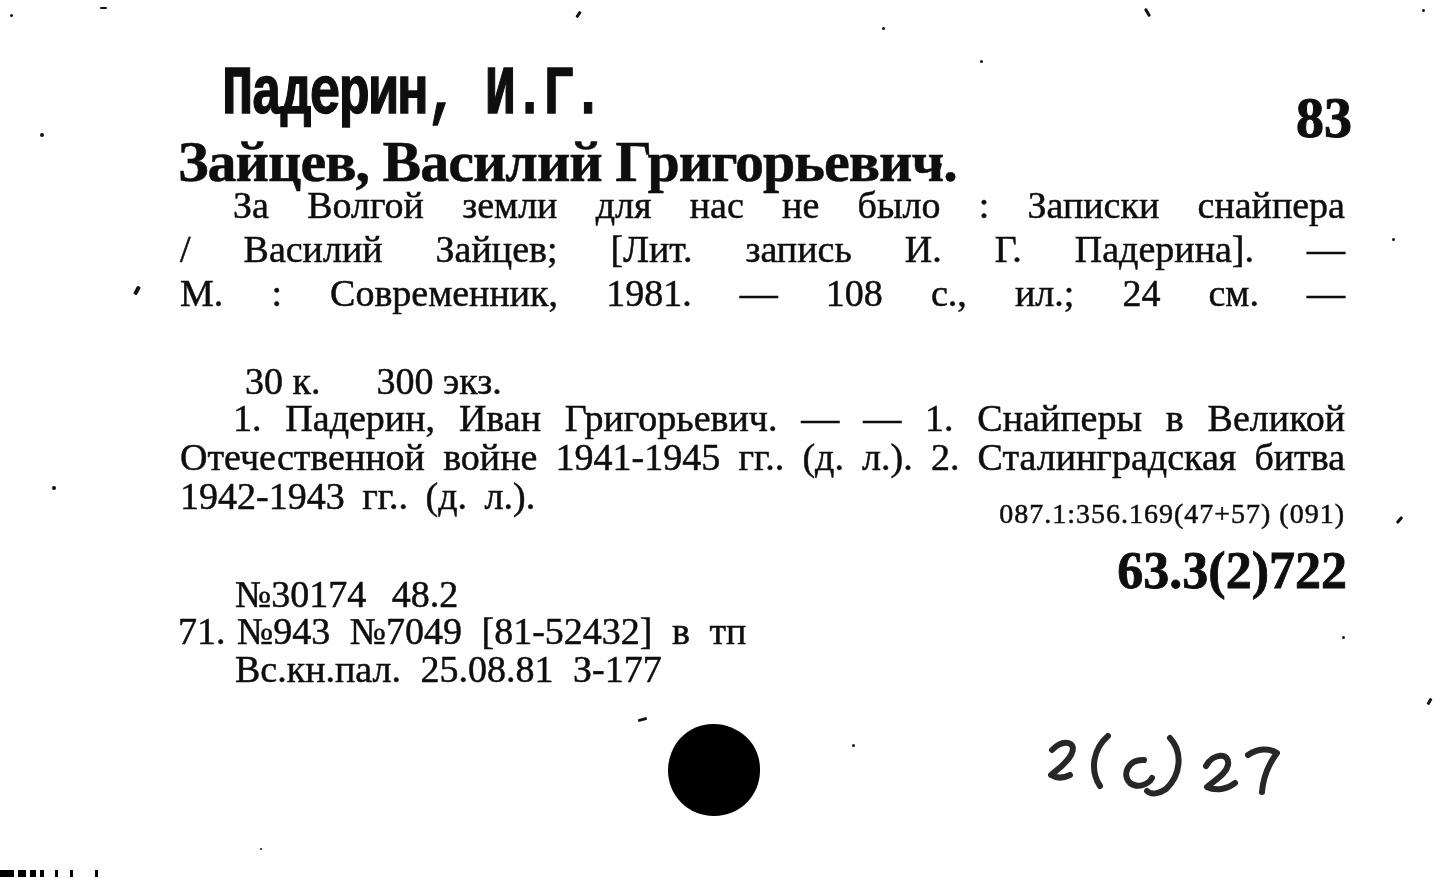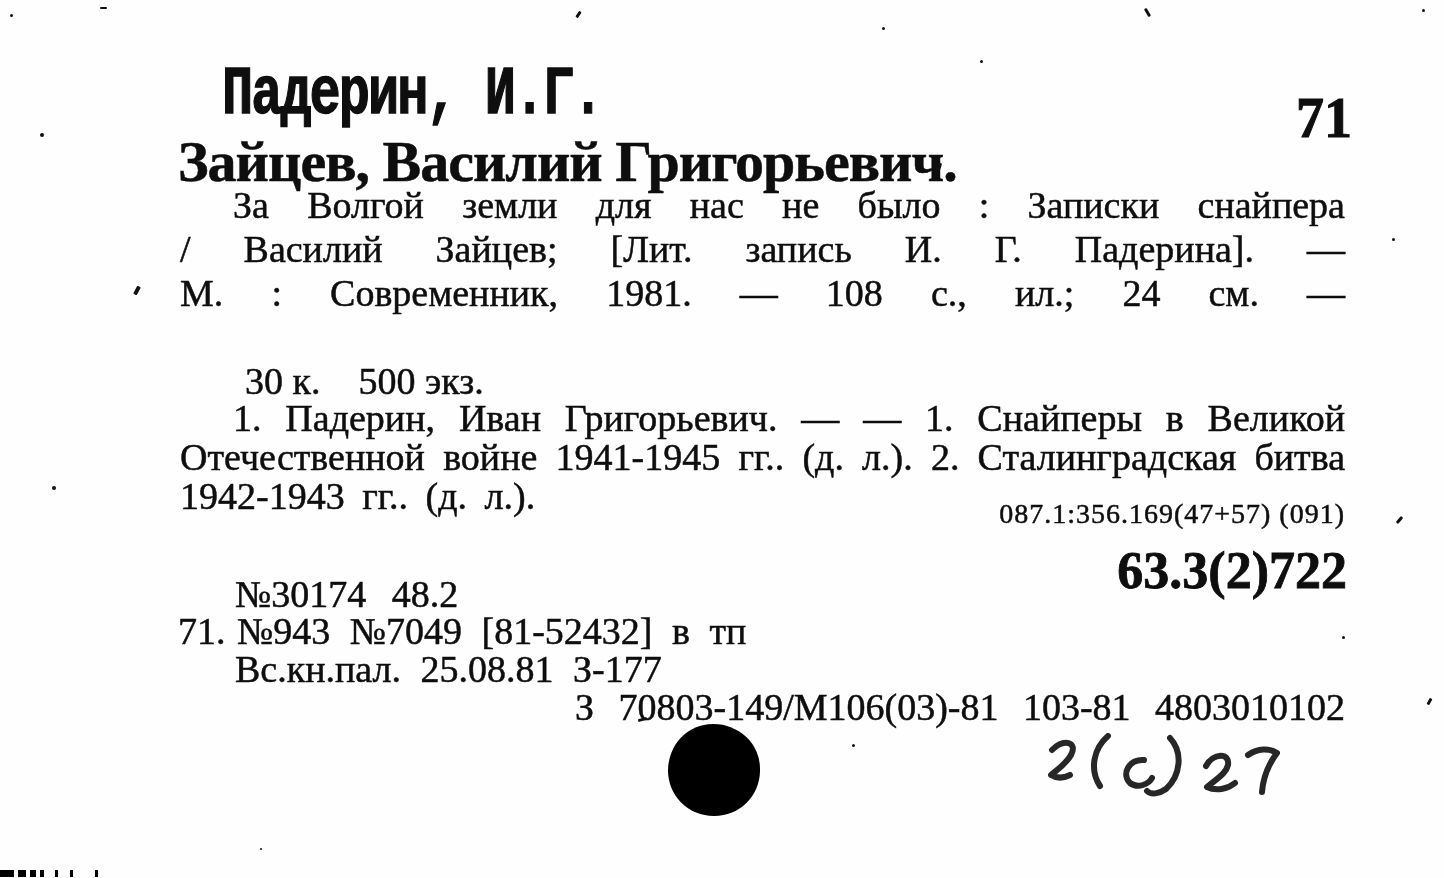--- a/index.html
+++ b/index.html
@@ -14,21 +14,21 @@
     font-weight:bold;font-size:52px;letter-spacing:-2px;
     transform:scaleY(1.32);transform-origin:left top;-webkit-text-stroke:1px currentColor;
   }
   .page-num{left:1296px;top:86px;font-weight:bold;font-size:56px;-webkit-text-stroke:1px currentColor;}
   .subject-entry{left:178px;top:128px;font-weight:bold;font-size:58px;letter-spacing:-1px;}
   .body38{font-size:38px;line-height:44px;}
   .d1{left:233px;right:99px;top:183px;}
   .d2{left:180px;right:99px;top:227px;}
   .d3{left:180px;right:99px;top:271px;}
   .d4{left:183px;top:315px;word-spacing:14px;}
-  .price-row{left:245px;top:359px;display:flex;gap:38px;align-items:flex-end;}
+  .price-row{left:245px;top:359px;display:flex;gap:56px;align-items:flex-end;}
   .tr1{left:233px;right:99px;top:396px;}
   .tr2{left:180px;right:99px;top:435px;}
   .tr3{left:180px;top:474px;word-spacing:8px;}
   .udc{right:99px;top:498px;font-size:28px;letter-spacing:1px;}
   .bbk{right:97px;top:541px;font-size:52px;font-weight:bold;-webkit-text-stroke:0.8px currentColor;}
   .acc{left:235px;top:572px;word-spacing:16px;}
   .drawer{left:178px;top:609px;}
   .catnums{left:237px;top:609px;word-spacing:10px;}
   .proc{left:235px;top:647px;word-spacing:10px;}
   .pubcode{left:575px;right:99px;top:685px;}
@@ -39,46 +39,45 @@
   .scribble{position:absolute;left:1020px;top:726px;width:260px;height:104px;}
   .noise i{position:absolute;display:block;background:#111;border-radius:50%;}
   .noise i.tick{border-radius:1px;}
   .edge-dashes b{position:absolute;top:870px;height:7px;background:#000;display:block;}
 </style>
 </head>
 <body>
 
 <div class="scan">
 
-  <div class="t page-num">71</div>
+  <div class="t page-num">83</div>
 
   <div class="t main-entry">Падерин, И.Г.</div>
   <div class="t subject-entry">Зайцев, Василий Григорьевич.</div>
 
   <div class="t body38 just d1">За Волгой земли для нас не было : Записки снайпера</div>
   <div class="t body38 just d2">/ Василий Зайцев; [Лит. запись И. Г. Падерина]. —</div>
   <div class="t body38 just d3">М. : Современник, 1981. — 108 с., ил.; 24 см. —</div>
 
   <div class="t body38 price-row">
     <span>30 к.</span>
-    <span>500 экз.</span>
+    <span>300 экз.</span>
   </div>
 
   <div class="t body38 just tr1">1. Падерин, Иван Григорьевич. — — 1. Снайперы в Великой</div>
   <div class="t body38 just tr2">Отечественной войне 1941-1945 гг.. (д. л.). 2. Сталинградская битва</div>
   <div class="t body38 tr3">1942-1943 гг.. (д. л.).</div>
 
   <div class="t udc">087.1:356.169(47+57) (091)</div>
   <div class="t bbk">63.3(2)722</div>
 
   <div class="t body38 acc">№30174 48.2</div>
   <div class="t body38 drawer">71.</div>
   <div class="t body38 catnums">№943 №7049 [81-52432] в тп</div>
   <div class="t body38 proc">Вс.кн.пал. 25.08.81 З-177</div>
-  <div class="t body38 just pubcode">З 70803-149/М106(03)-81 103-81 4803010102</div>
 
   <div class="hole"></div>
 
   <svg class="scribble" viewBox="0 0 260 104" xmlns="http://www.w3.org/2000/svg" aria-label="2(с)27">
     <g stroke="#151515" stroke-width="6" fill="none" stroke-linecap="round" stroke-linejoin="round" opacity="0.92">
       <path d="M 32 24 C 44 12 58 16 51 29 C 46 38 38 43 31 49 C 39 54 46 51 50 49"></path>
       <path d="M 88 10 C 74 22 69 43 80 60"></path>
       <path d="M 124 34 C 109 33 101 48 110 57 C 118 63 129 58 132 52"></path>
       <path d="M 150 12 C 163 26 161 49 146 63 C 139 68 131 69 127 65"></path>
       <path d="M 186 40 C 193 27 210 26 208 39 C 206 48 196 53 187 61 C 197 66 209 62 215 57"></path>

